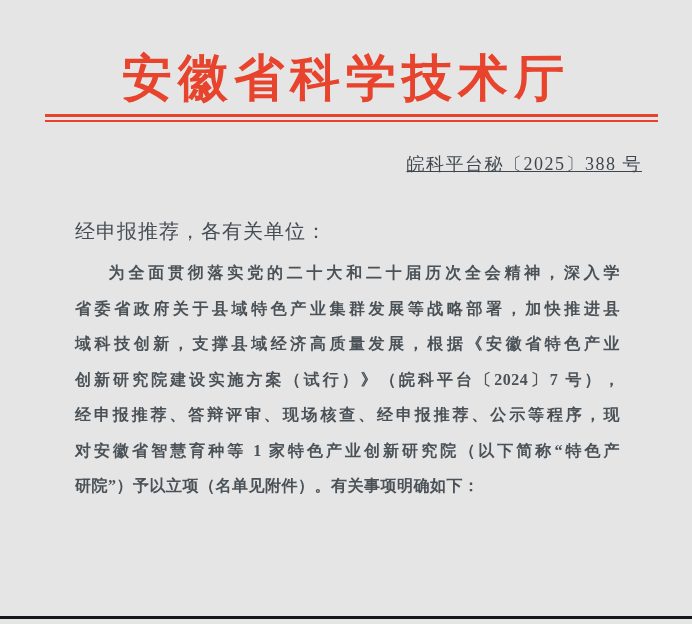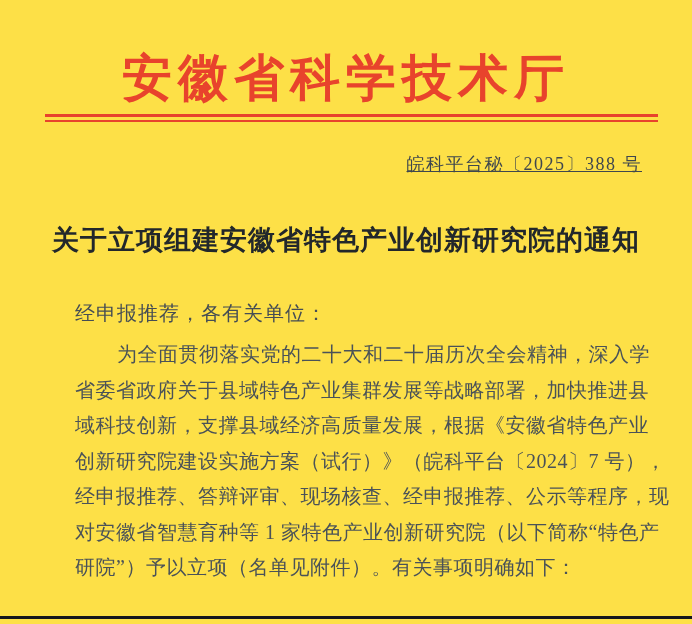--- a/index.html
+++ b/index.html
@@ -1,20 +1,20 @@
 <!DOCTYPE html>
 <html><head>
 <meta charset="utf-8">
 <style>
   html, body { margin: 0; padding: 0; background: #ffffff; }
   .page {
     position: relative;
     width: 692px;
     height: 624px;
-    background: #fde047;
+    background: #e5e5e5;
     overflow: hidden;
     font-family: "Liberation Serif", serif;
   }
   .agency {
     margin: 50px 0 0 0;
     text-align: center;
     font-size: 50px;
     font-weight: 700;
     letter-spacing: 6px;
     line-height: 56px;
@@ -54,28 +54,29 @@
     margin-top: 44px;
     font-size: 20px;
     letter-spacing: 1px;
     line-height: 22px;
     color: #454d54;
   }
   .paragraph {
     margin-top: 13px;
   }
   .body-line {
-    font-size: 20px;
+    font-size: 16px;
     color: #4a5258;
     line-height: 35.5px;
     height: 35.5px;
     letter-spacing: 0.5px;
     text-align: justify;
     text-align-last: justify;
     white-space: nowrap;
+    font-weight: bold;
   }
   .body-line.first { text-indent: 2.1em; }
   .body-line.last { text-align-last: left; white-space: normal; }
   .bottom-bar {
     position: absolute;
     left: 0;
     right: 0;
     top: 616px;
     height: 3px;
     background: #14171c;
@@ -85,21 +86,20 @@
 <body>
 
 <div class="page">
 
   <div class="agency">安徽省科学技术厅</div>
 
   <div class="red-rule"></div>
 
   <div class="doc-number">皖科平台秘〔2025〕388 号</div>
 
-  <div class="doc-title">关于立项组建安徽省特色产业创新研究院的通知</div>
 
   <div class="content">
     <div class="salutation">经申报推荐，各有关单位：</div>
 
     <div class="paragraph">
       <div class="body-line first">为全面贯彻落实党的二十大和二十届历次全会精神，深入学</div>
       <div class="body-line">省委省政府关于县域特色产业集群发展等战略部署，加快推进县</div>
       <div class="body-line">域科技创新，支撑县域经济高质量发展，根据《安徽省特色产业</div>
       <div class="body-line">创新研究院建设实施方案（试行）》（皖科平台〔2024〕7 号），</div>
       <div class="body-line">经申报推荐、答辩评审、现场核查、经申报推荐、公示等程序，现</div>

